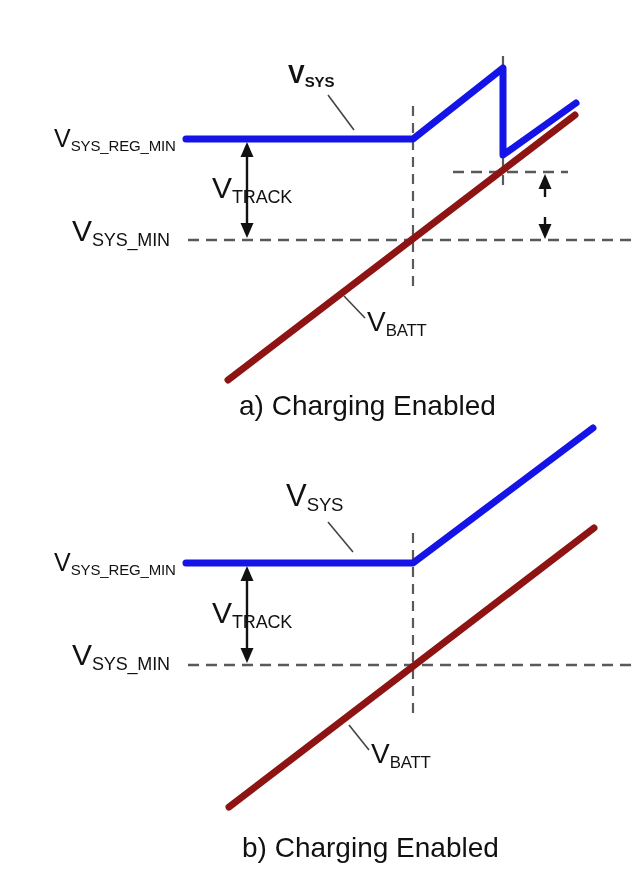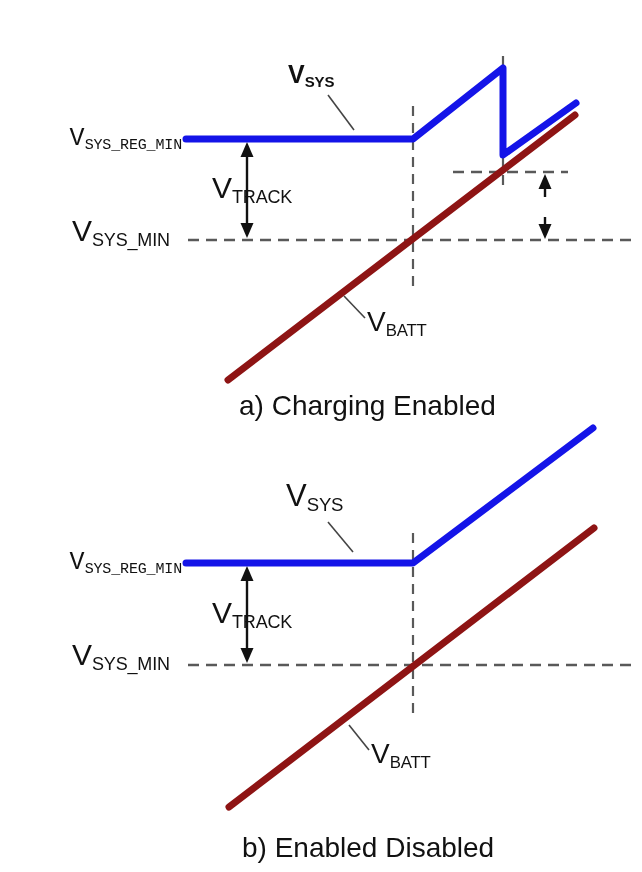--- a/index.html
+++ b/index.html
@@ -17,21 +17,21 @@
     position:absolute;
     white-space:nowrap;
     line-height:1;
     color:#111111;
   }
   .lbl .sub{
     font-size:0.60em;
     vertical-align:-0.28em;
     letter-spacing:-0.01em;
   }
-  .lbl.right{text-align:right;font-family:Liberation Mono, monospace;}
+  .lbl.right{text-align:left;}
   .caption{
     position:absolute;
     white-space:nowrap;
     font-size:28px;
     color:#111111;
     line-height:1.1;
   }
 </style>
 </head>
 <body>
@@ -129,15 +129,15 @@
   </div>
 
   <div class="lbl" style="left:36px;top:640px;font-size:30px;">
     <span>V</span><span class="sub">SYS_MIN</span>
   </div>
 
   <div class="lbl" style="left:335px;top:740px;font-size:28px;">
     <span>V</span><span class="sub">BATT</span>
   </div>
 
-  <div class="caption" style="left:206px;top:833px;">b) Enabled Disabled</div>
+  <div class="caption" style="left:206px;top:833px;">b) Charging Enabled</div>
 
 </div>
 
 </body></html>

